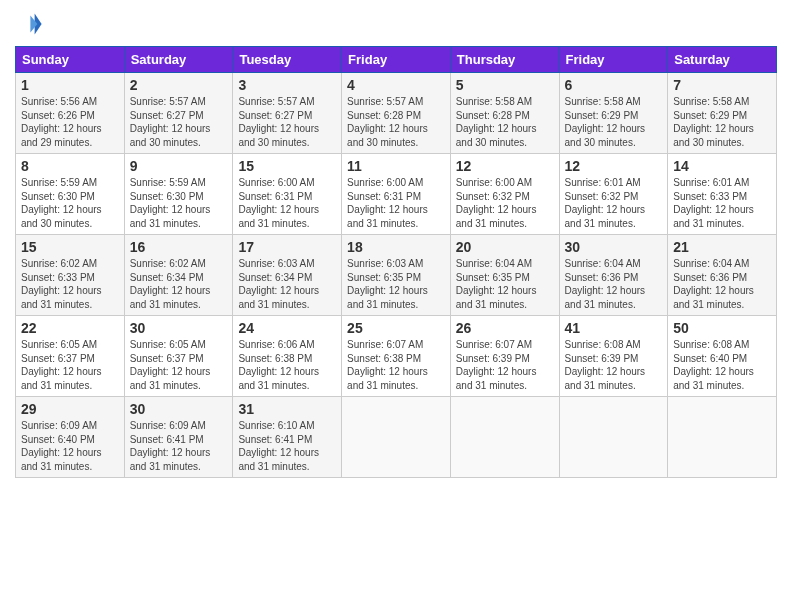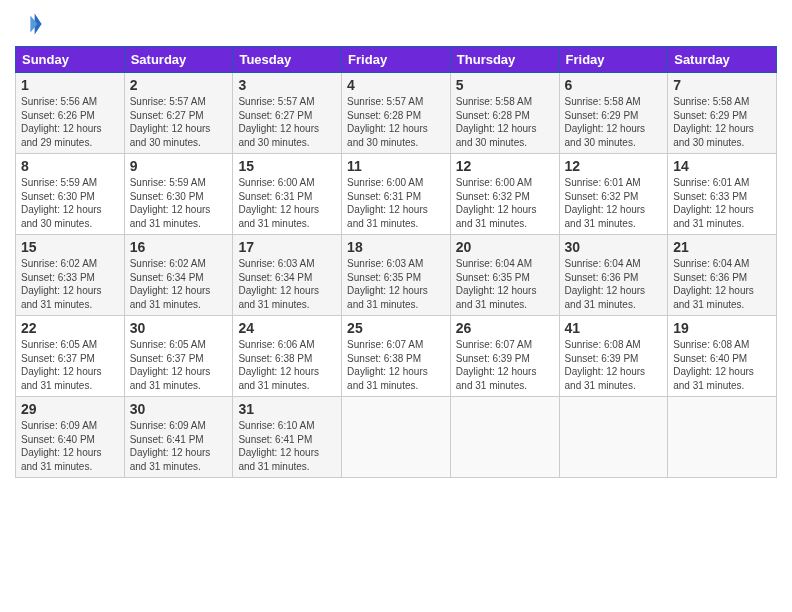--- a/index.html
+++ b/index.html
@@ -344,21 +344,21 @@
       </td>
           <td>
         <span class="day-number">41</span>
         <div class="day-info">
           Sunrise: 6:08 AM<br>
           Sunset: 6:39 PM<br>
           Daylight: 12 hours and 31 minutes.
         </div>
       </td>
           <td>
-        <span class="day-number">19</span>
+        <span class="day-number">50</span>
         <div class="day-info">
           Sunrise: 6:08 AM<br>
           Sunset: 6:40 PM<br>
           Daylight: 12 hours and 31 minutes.
         </div>
       </td>
         </tr>
         <tr>
           <td>
         <span class="day-number">29</span>

